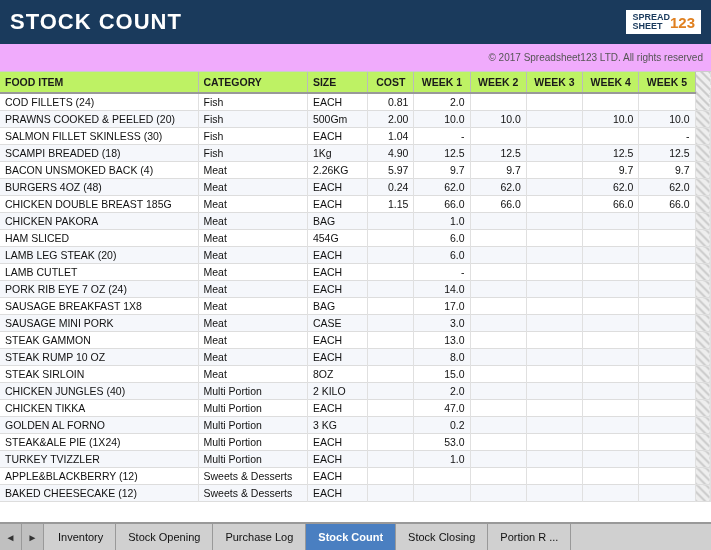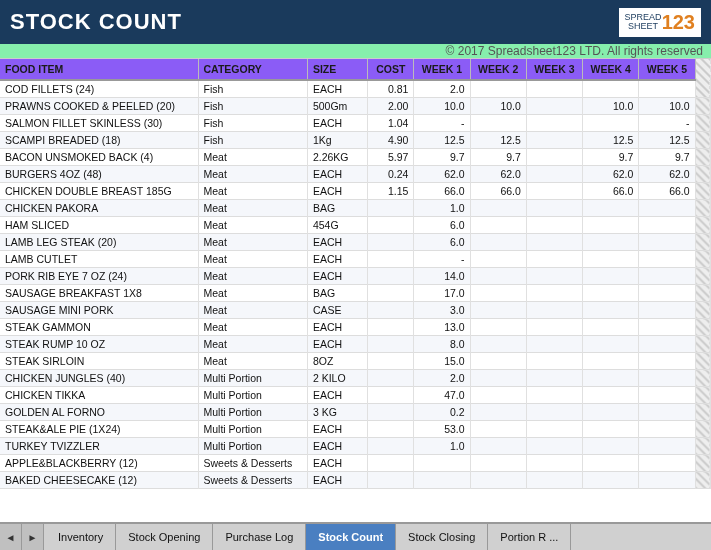--- a/index.html
+++ b/index.html
@@ -33,44 +33,44 @@
       background: #fff;
       padding: 3px 6px;
       display: flex;
       align-items: center;
       font-size: 13px;
       font-weight: bold;
       color: #1a3a5c;
     }
 
     .copyright-bar {
-      background: #86efac;
+      background: #f0abfc;
       text-align: right;
-      padding: 0 8px;
-      font-size: 12px;
+      padding: 8px 8px;
+      font-size: 10px;
       color: #555;
       border-bottom: 1px solid #ccc;
     }
 
     
     .table-container {
       flex: 1;
       overflow-y: auto;
       overflow-x: hidden;
       background: #fff;
     }
 
     table {
       width: 100%;
       border-collapse: collapse;
       font-size: 10.5px;
     }
 
     thead tr {
-      background: #8b5cf6;
+      background: #bef264;
     }
 
     thead th {
       padding: 4px 5px;
       text-align: left;
       font-weight: bold;
       color: #1a1a1a;
       border-bottom: 2px solid #999;
       border-right: 1px solid #bbb;
       white-space: nowrap;
@@ -153,22 +153,22 @@
       color: #fff;
       font-weight: bold;
     }
   </style>
 </head>
 <body>
 
 <div class="header">
   <span class="header-title">STOCK COUNT</span>
   <div class="header-logo">
-    <span style="font-size:9px; color:#1a3a5c; font-weight:normal; line-height:1;text-align:center;">SPREAD<br>SHEET</span>
-    <span style="font-size:20px; font-weight:bold; color:#e08020;">123</span>
+    <span style="font-size:9px; color:#1a3a5c; font-weight:bold; line-height:1;">SPREAD<br>SHEET</span>
+    <span style="font-size:15px; font-weight:bold; color:#e08020;">123</span>
   </div>
 </div>
 
 <div class="copyright-bar">
   <span>© 2017 Spreadsheet123 LTD. All rights reserved</span>
 </div>
 
 <div class="table-container">
   <table>
     <thead>

